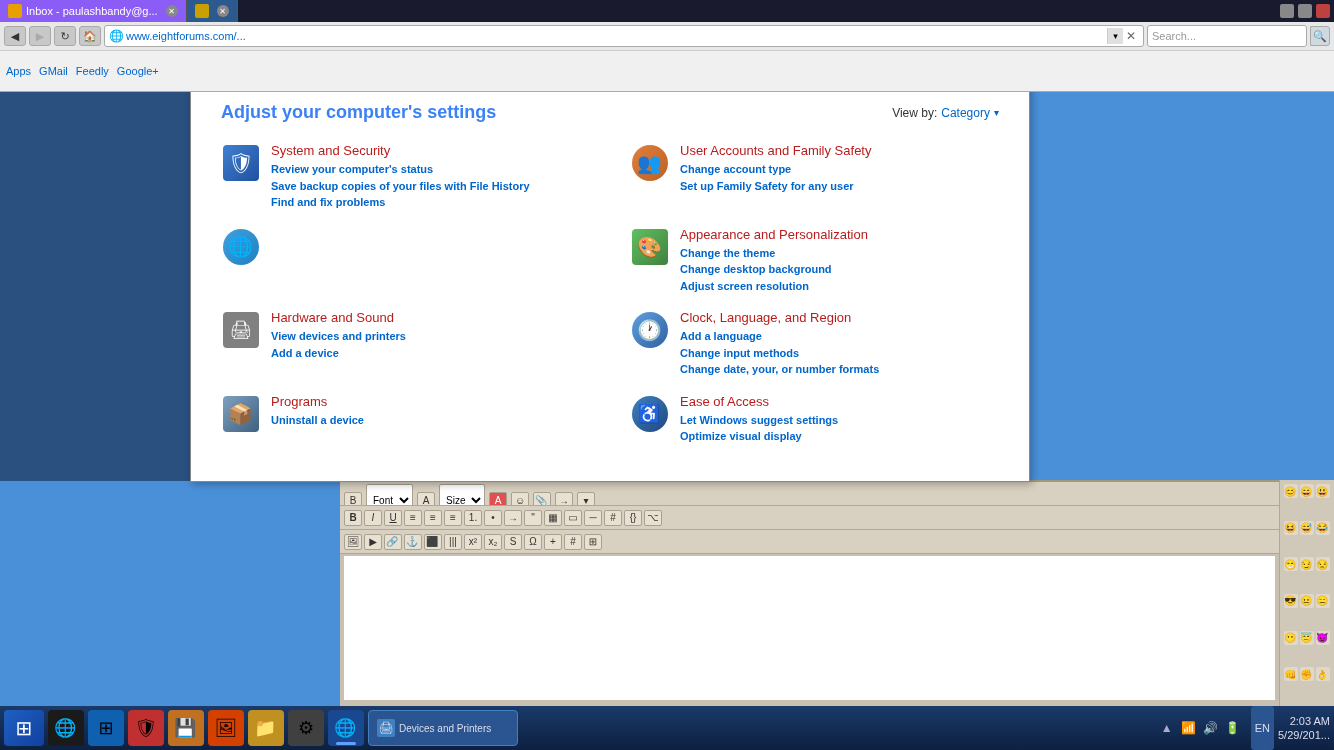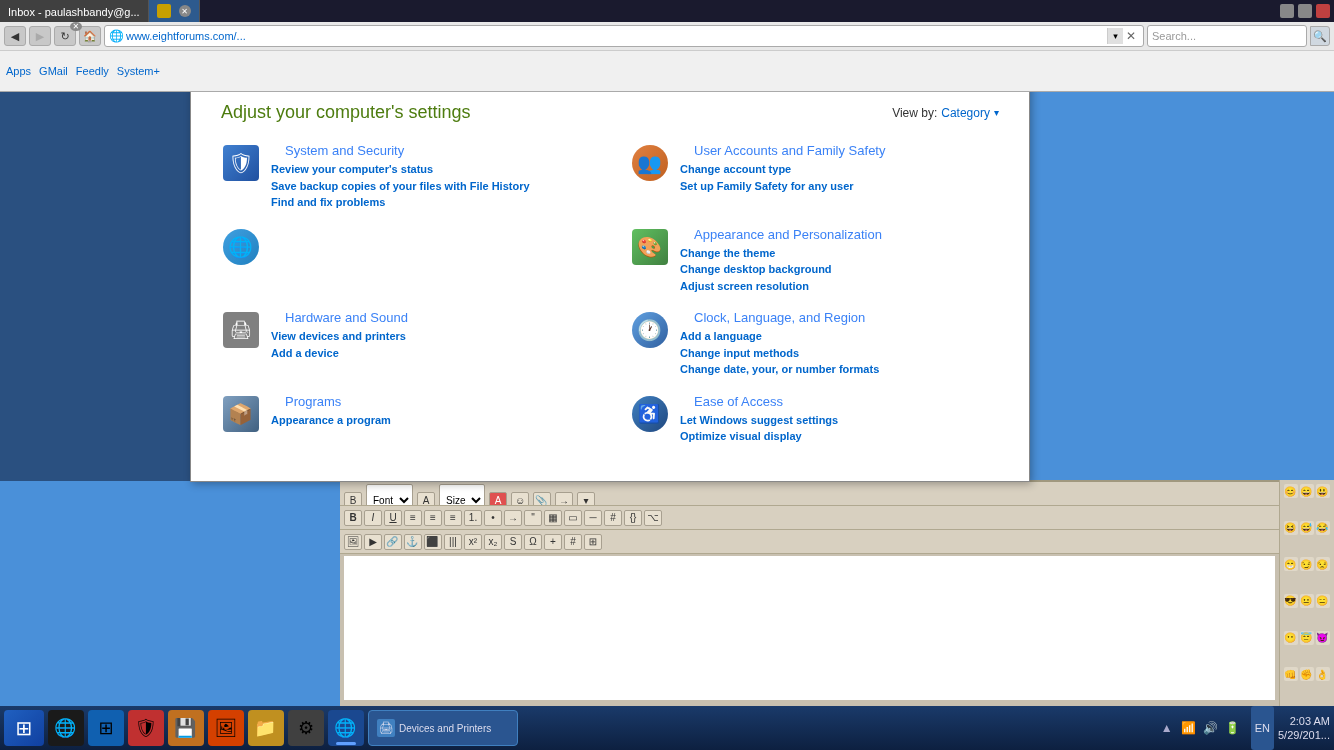--- a/index.html
+++ b/index.html
@@ -26,21 +26,21 @@
       display: flex;
       align-items: center;
       background: #2d5a8e;
       border-right: 1px solid #555;
       padding: 2px 8px;
       font-size: 11px;
       color: #fff;
       height: 100%;
       gap: 4px;
     }
-    .tab-item.active { background: #404040; flex-direction: column; }
+    .tab-item.active { background: #8b5cf6; }
     .tab-favicon {
       width: 14px; height: 14px;
       background: #e8a000;
       border-radius: 2px;
       display: inline-block;
     }
     .tab-close {
       width: 12px; height: 12px;
       border-radius: 50%;
       background: #888;
@@ -253,22 +253,22 @@
       padding: 20px 30px;
     }
     .cp-header {
       display: flex;
       justify-content: space-between;
       align-items: center;
       margin-bottom: 20px;
     }
     .cp-header-title {
       font-size: 18px;
-      color: #4d7c0f;
-      font-weight: normal;
+      color: #3b82f6;
+      font-weight: bold;
     }
     .view-by {
       display: flex;
       align-items: center;
       font-size: 12px;
       color: #333;
       gap: 4px;
     }
     .view-by-link { color: #0066cc; cursor: pointer; }
     .view-by-chevron { font-size: 10px; color: #0066cc; }
@@ -346,25 +346,24 @@
       background: linear-gradient(135deg, #4080c0, #204880);
       border-radius: 50%;
       width: 36px; height: 36px;
       display: flex; align-items: center; justify-content: center;
       color: #fff; font-size: 18px;
     }
 
     .cp-text {}
     .cp-cat-title {
       font-size: 13px;
-      color: #3b82f6;
+      color: #b91c1c;
       cursor: pointer;
       display: block;
       margin-bottom: 3px;
-      margin-left: 14px;
     }
     .cp-cat-link {
       font-size: 11px;
       color: #0066cc;
       cursor: pointer;
       display: block;
       line-height: 1.5;
       font-weight: bold;
     }
 
@@ -573,21 +572,21 @@
     </div>
     <div class="search-bar">
       <span style="font-size:11px;color:#999;">Search...</span>
     </div>
     <div class="search-icon-btn">🔍</div>
   </div>
   <div class="favorites-bar">
     <span class="fav-item">Apps</span>
     <span class="fav-item">GMail</span>
     <span class="fav-item">Feedly</span>
-    <span class="fav-item">System+</span>
+    <span class="fav-item">Google+</span>
   </div>
 </div>
 
 <div class="window-devprinters">
 
   <div class="window-titlebar">
     <div style="width:20px;">
       <span style="font-size:12px;">🖨</span>
     </div>
     <div class="window-title-text">Devices and Printers</div>
@@ -692,21 +691,21 @@
           <a class="cp-cat-link">Change date, your, or number formats</a>
         </div>
       </div>
 
       <div class="cp-category">
         <div class="cp-icon">
           <div class="cp-icon-programs">📦</div>
         </div>
         <div class="cp-text">
           <a class="cp-cat-title">Programs</a>
-          <a class="cp-cat-link">Appearance a program</a>
+          <a class="cp-cat-link">Uninstall a device</a>
         </div>
       </div>
 
       <div class="cp-category">
         <div class="cp-icon">
           <div class="cp-icon-ease">♿</div>
         </div>
         <div class="cp-text">
           <a class="cp-cat-title">Ease of Access</a>
           <a class="cp-cat-link">Let Windows suggest settings</a>

